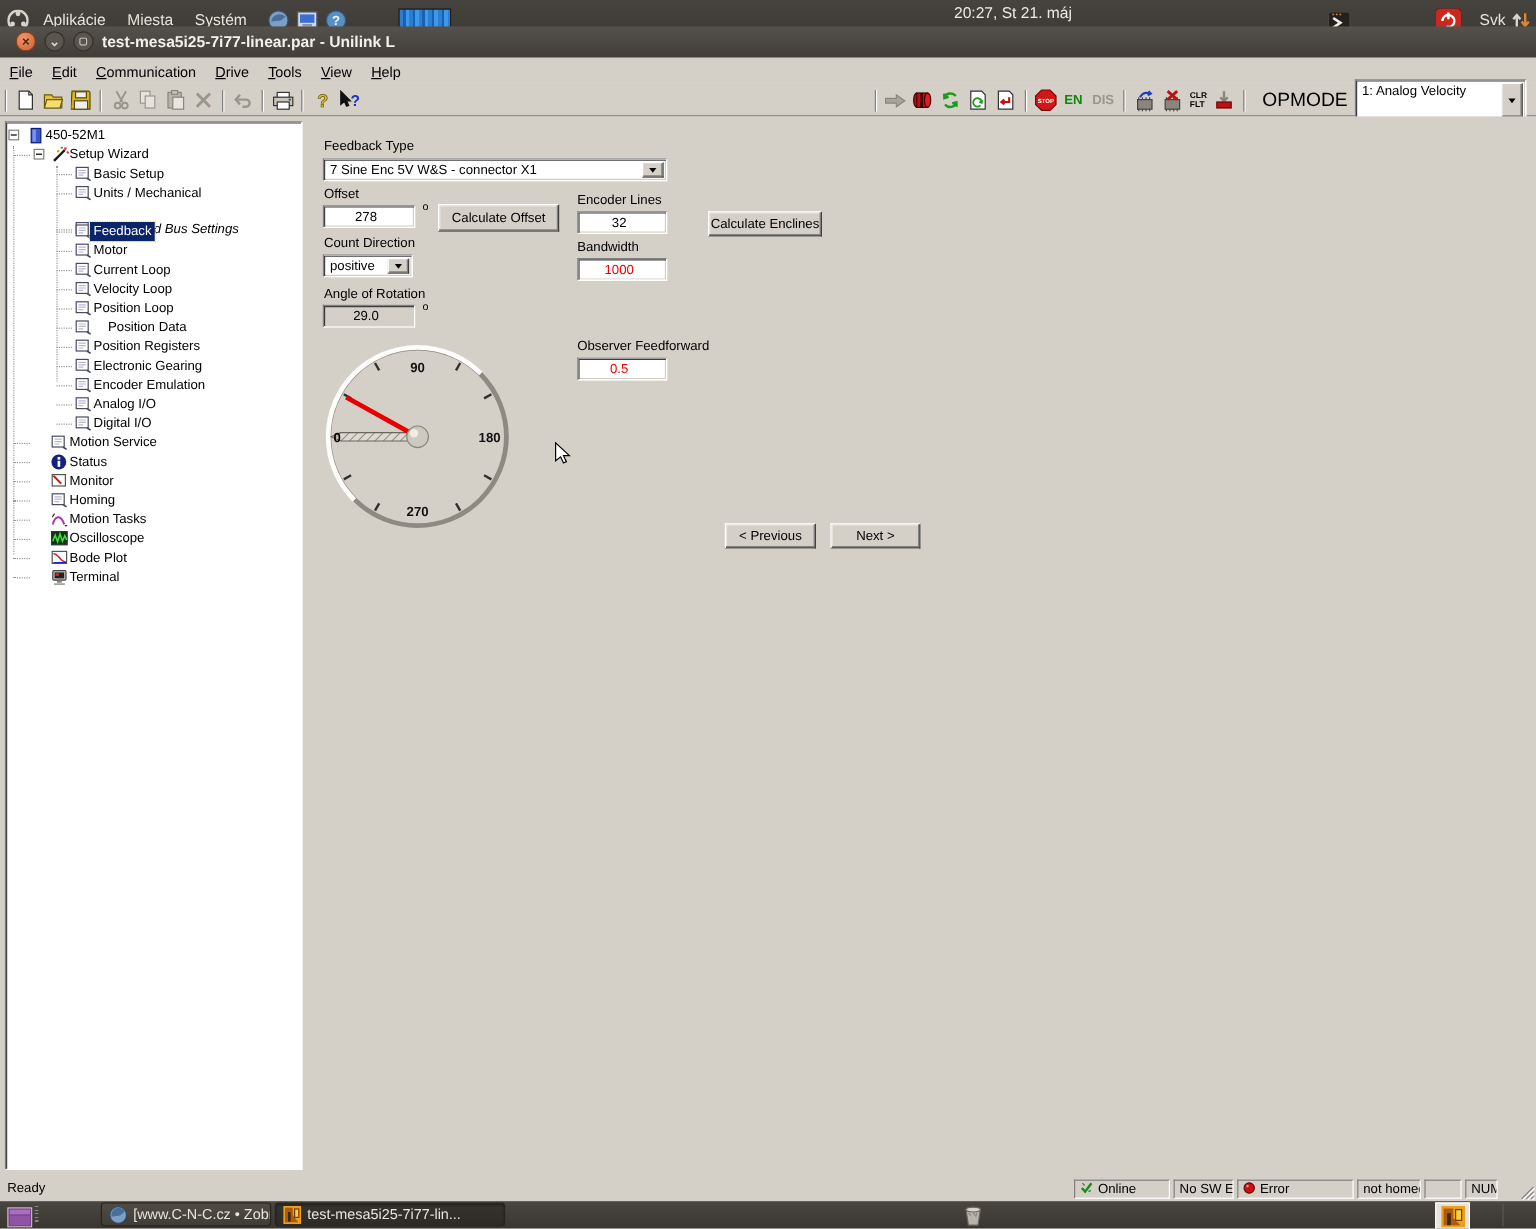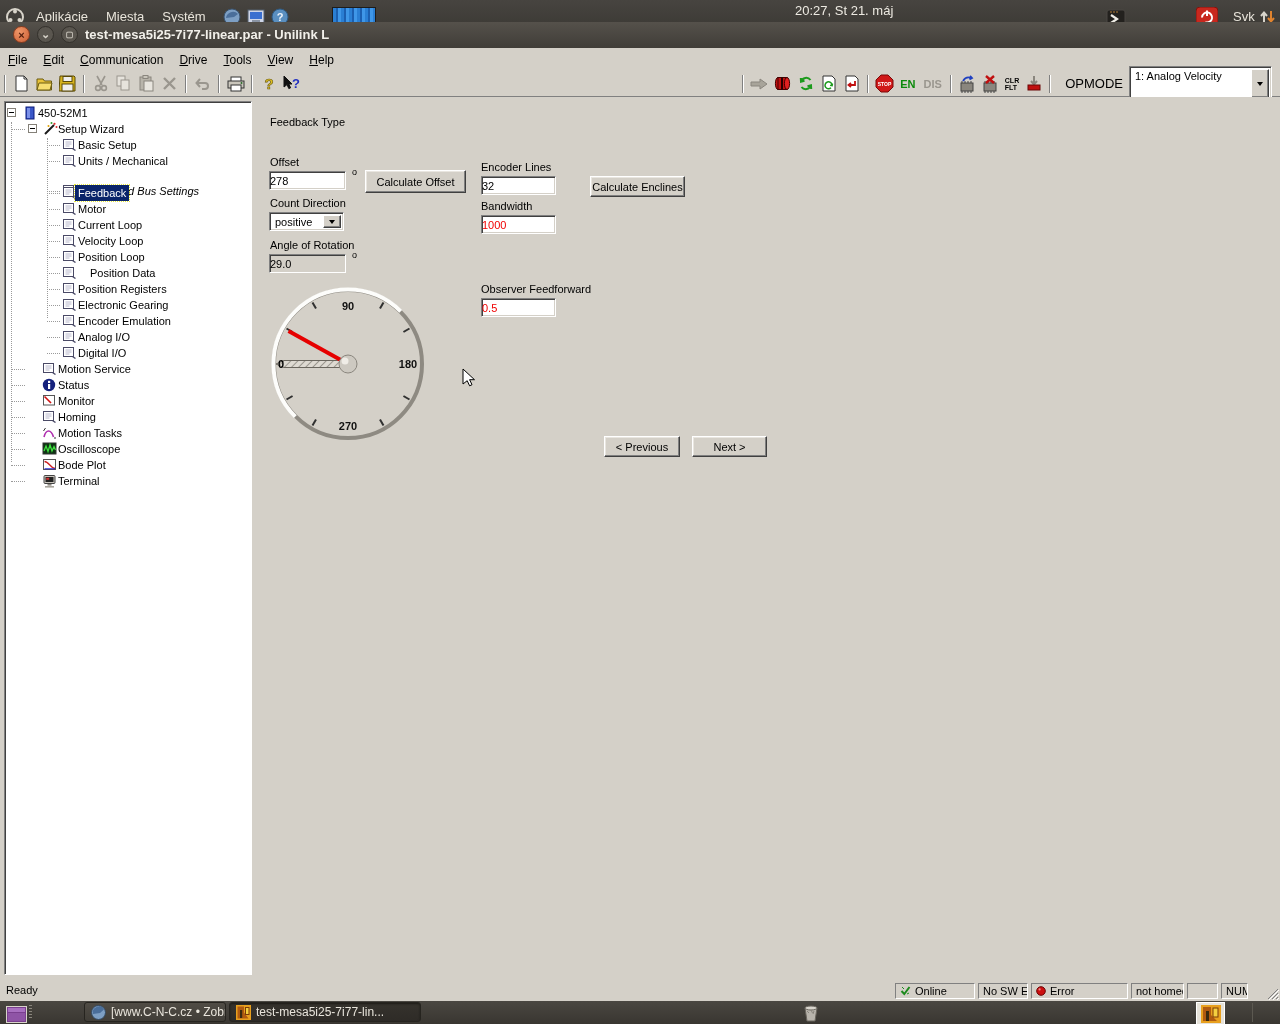--- a/index.html
+++ b/index.html
@@ -34,21 +34,21 @@
   .mitem::first-letter{text-decoration:underline;}
 
   
   .toolbar{position:absolute;left:0;top:71px;width:1280px;height:26px;background:#d4d0c8;
     display:flex;align-items:center;border-bottom:1px solid #808080;box-sizing:border-box;}
   .tb-btn{width:23px;height:22px;display:flex;align-items:center;justify-content:center;flex:0 0 auto;}
   .tb-sep{width:0;height:18px;border-left:1px solid #808080;border-right:1px solid #fff;margin:0 4px;flex:0 0 auto;}
   .tb-txt{font-weight:bold;font-size:11px;padding:0 4px;}
   .en{color:#0c8a0c;} .dis{color:#9a968e;}
   .clrflt{white-space:pre-line;font-size:7px;font-weight:bold;line-height:7px;color:#000;padding:0 3px;}
-  .opmode-lbl{font-size:13px;margin:0 6px 0 10px;color:#000;}
+  .opmode-lbl{font-size:16px;margin:0 6px 0 10px;color:#000;}
   .combo{position:relative;background:#fff;border:1px solid;border-color:#808080 #fff #fff #808080;
     box-shadow:inset 1px 1px 0 #404040, inset -1px -1px 0 #d4d0c8;box-sizing:border-box;}
   .cb-text{font-size:11px;line-height:17px;padding:1px 20px 0 5px;white-space:nowrap;overflow:hidden;color:#000;}
   .cb-btn{position:absolute;right:2px;top:2px;bottom:2px;width:16px;background:#d4d0c8;
     border:1px solid;border-color:#fff #404040 #404040 #fff;box-shadow:inset -1px -1px 0 #808080;
     display:flex;align-items:center;justify-content:center;}
   .cb-tri{width:0;height:0;border:3.5px solid transparent;border-top:4.5px solid #000;margin-top:4px;}
   .tb-combo{height:35px;width:143px;}
 
   
@@ -63,21 +63,21 @@
     box-sizing:border-box;}
   .expander::before{content:"";position:absolute;left:1px;top:3px;width:5px;height:1px;background:#000;}
   .tvline{position:absolute;width:1px;border-left:1px dotted #9a9a9a;}
   .tstub{position:absolute;height:1px;border-top:1px dotted #9a9a9a;}
 
   .main-panel{position:absolute;left:257px;top:4px;width:1023px;height:876px;background:#d4d0c8;}
   .lbl{position:absolute;font-size:11px;color:#000;white-space:nowrap;}
   .inp{position:absolute;height:19px;box-sizing:border-box;background:#fff;font-size:11px;
     border:1px solid;border-color:#808080 #fff #fff #808080;
     box-shadow:inset 1px 1px 0 #404040, inset -1px -1px 0 #d4d0c8;
-    text-align:left;padding:3px 5px 0 0;color:#000;}
+    text-align:center;padding:3px 5px 0 0;color:#000;}
   .inp.red{color:#f00000;}
   .inp.disabled{background:#d4d0c8;}
   .deg{position:absolute;font-size:9px;color:#000;}
   .btn{position:absolute;background:#d4d0c8;font-size:11px;color:#000;box-sizing:border-box;
     border:1px solid;border-color:#fff #404040 #404040 #fff;box-shadow:inset -1px -1px 0 #808080, inset 1px 1px 0 #e9e6e0;
     display:flex;align-items:center;justify-content:center;}
 
   
   .statusbar{position:absolute;left:0;top:981px;width:1280px;height:20px;background:#d4d0c8;font-size:11px;}
   .sb-ready{position:absolute;left:6px;top:3px;color:#000;}
@@ -553,20 +553,26 @@
               <rect x="4.2" y="3.8" width="3" height="2" fill="#d03030"></rect>
               <rect x="5.5" y="10" width="4" height="1.6" fill="#8a867e"></rect>
               <rect x="3" y="12" width="9" height="1.6" fill="#a8a49c"></rect>
             </svg></span>
           <span class="tlabel" style="left: 50px;">Terminal</span>
         </div>
       </div>
 
     <div class="main-panel">
       <div class="lbl" style="left:13px;top:15px;">Feedback Type</div>
+      <div class="combo" style="position:absolute;left:12px;top:31px;width:287px;height:19px;">
+        <div class="cb-text">7 Sine Enc 5V W&amp;S - connector X1</div>
+        <div class="cb-btn">
+            <span class="cb-tri"></span>
+          </div>
+      </div>
 
       <div class="lbl" style="left:13px;top:55px;">Offset</div>
       <div class="inp" style="left:12px;top:70px;width:77px;">278</div>
       <div class="deg" style="left:95px;top:66px;">o</div>
       <div class="btn" style="left:108px;top:69px;width:101px;height:23px;">Calculate Offset</div>
 
       <div class="lbl" style="left:224px;top:60px;">Encoder Lines</div>
       <div class="inp" style="left:224px;top:75px;width:75px;">32</div>
       <div class="btn" style="left:333px;top:75px;width:95px;height:21px;">Calculate Enclines</div>
 

